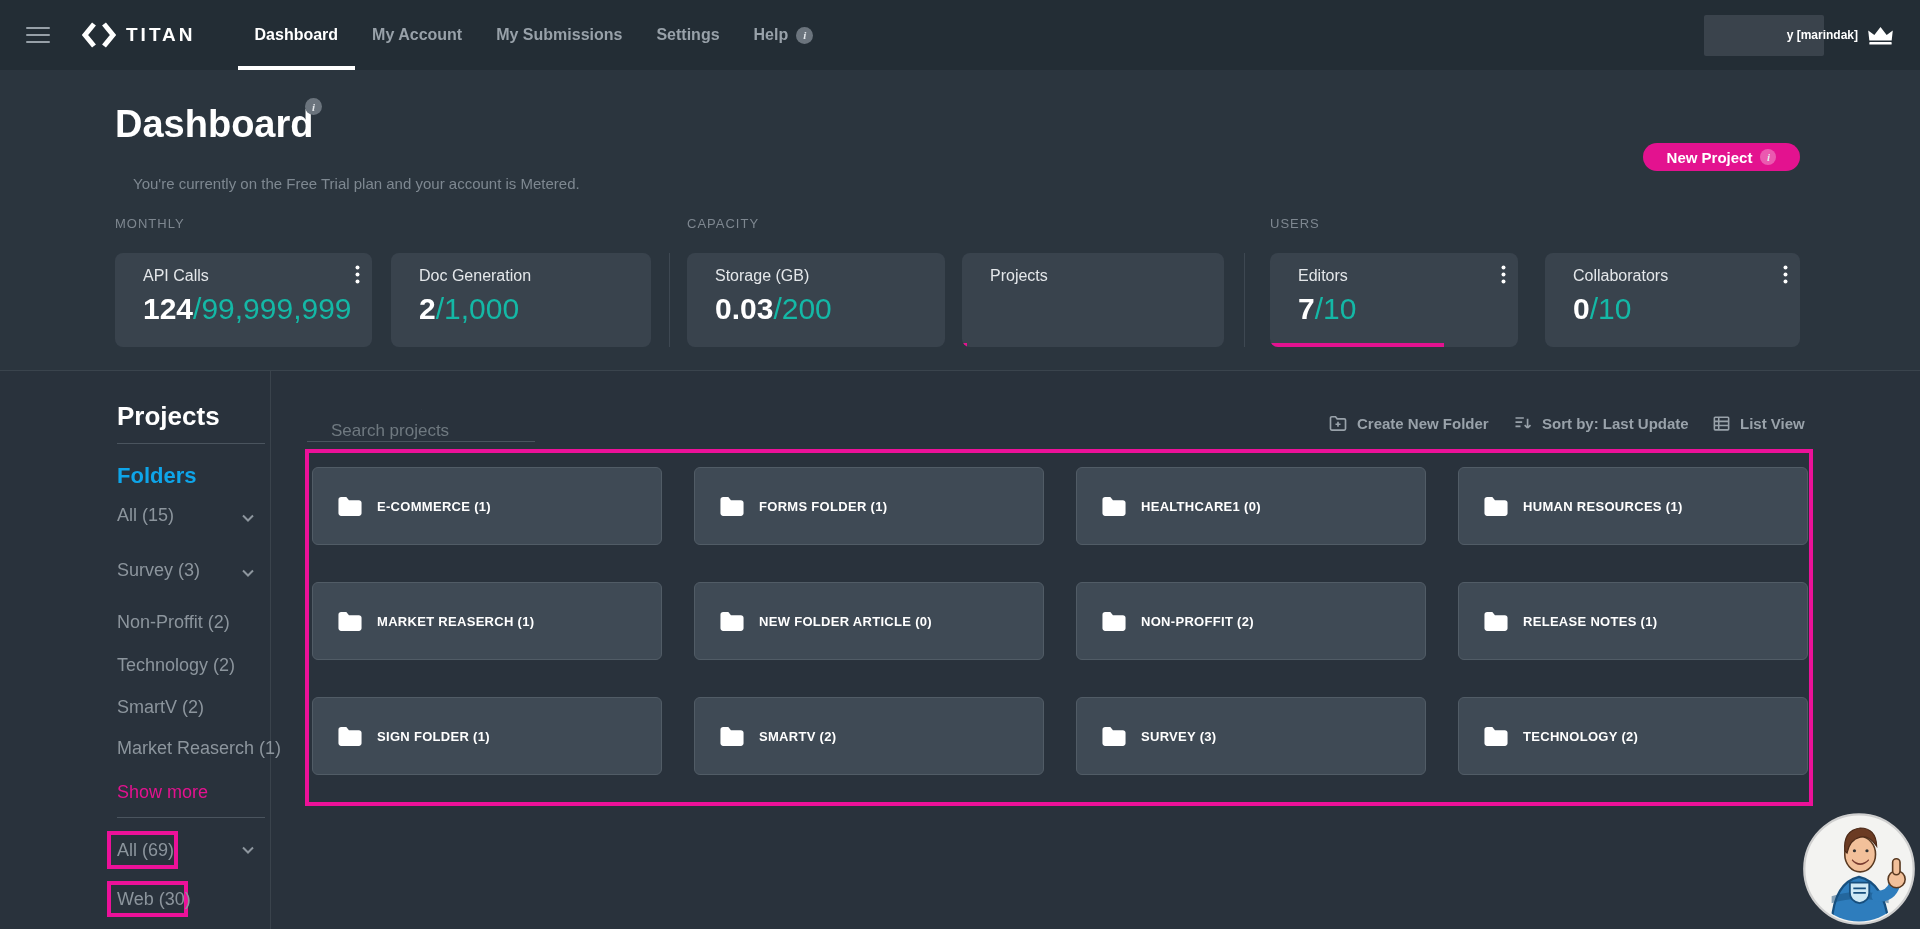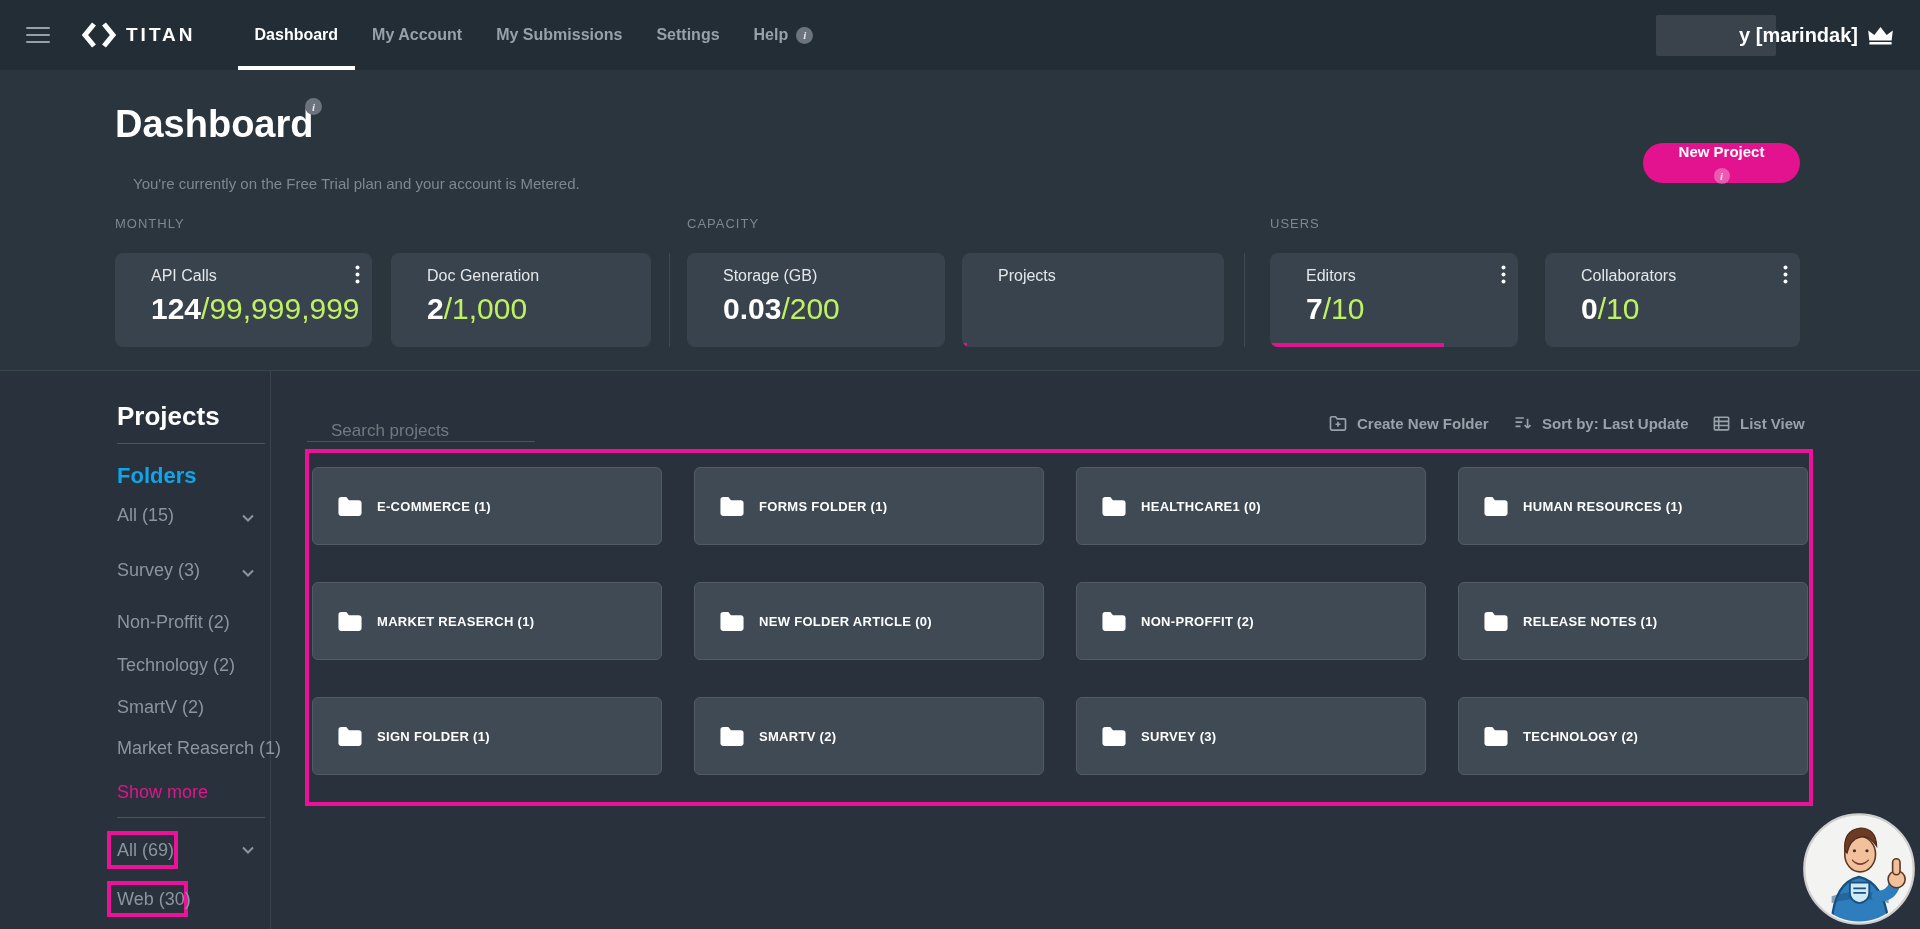--- a/index.html
+++ b/index.html
@@ -13,46 +13,46 @@
     justify-content:space-between; cursor:pointer; margin-right:32px; }
   .burger span { height:2px; background:#97a0a8; border-radius:1px; }
   .brand { display:flex; align-items:center; gap:10px; margin-right:42px; }
   .brand-name { color:#fff; font-weight:bold; font-size:19px; letter-spacing:3px; }
   .nav { display:flex; height:70px; align-items:stretch; }
   .nav-item { display:flex; align-items:center; gap:8px; padding:0 17px;
     color:#98a1a9; font-size:16px; font-weight:600; cursor:pointer; }
   .nav-item.active { color:#fff; font-weight:bold; box-shadow:inset 0 -4px 0 #fff; }
   .hdr-right { margin-left:auto; display:flex; align-items:center; gap:9px; }
   .redacted { width:120px; height:41px; background:#3a434c; border-radius:2px; }
-  .user-label { color:#fff; font-weight:bold; font-size:20px; margin-left:-46px; }
+  .user-label { color:#fff; font-weight:bold; font-size:12px; margin-left:-46px; }
 
   .ibadge { display:inline-flex; width:17px; height:17px; border-radius:50%;
     background:#6b747d; color:#e3e7ea; font-size:11px; font-weight:bold;
     font-style:italic; align-items:center; justify-content:center;
     font-family:"Liberation Serif", serif; flex:0 0 auto; }
 
   
   .hero { position:absolute; top:70px; left:0; width:1920px; height:301px;
     background:#2b353e; border-bottom:1px solid #3a444d; }
   .page-title { position:absolute; left:115px; top:33px; color:#fff;
     font-size:38px; font-weight:bold; }
   .title-badge { position:absolute; left:305px; top:28px; }
   .subtitle { position:absolute; left:133px; top:105px; color:#7e8891; font-size:15px; }
-  .btn-new { position:absolute; left:1643px; top:73px; width:157px; height:40px;
+  .btn-new { position:absolute; left:1643px; top:73px; width:157px; height:28px;
     border:none; border-radius:20px; background:#e3128f; color:#fff; font-size:15px;
     font-weight:bold; display:flex; align-items:center; justify-content:center;
-    gap:8px; cursor:pointer; font-family:inherit;flex-direction:column; }
+    gap:8px; cursor:pointer; font-family:inherit; }
   .btn-new .ibadge { background:rgba(255,255,255,.3); width:16px; height:16px; }
   .grp-label { position:absolute; top:146px; color:#7e8790; font-size:13px;
     letter-spacing:1px; }
   .stat-card { position:absolute; top:183px; height:94px; background:#39434d;
-    border-radius:8px; padding:14px 36px; overflow:hidden; }
+    border-radius:8px; padding:14px 28px; overflow:hidden; }
   .stat-title { color:#e4e7ea; font-size:16px; }
   .stat-val { margin-top:7px; font-size:30px; color:#fff; font-weight:bold; }
-  .stat-val .lim { color:#bef264; font-weight:normal; }
+  .stat-val .lim { color:#14b8a6; font-weight:normal; }
   .kebab { position:absolute; right:12px; top:12px; cursor:pointer; line-height:0; }
   .pbar { position:absolute; left:0; bottom:0; height:4px; background:#e3128f; }
   .vdiv { position:absolute; top:183px; width:1px; height:94px; background:#3e4852; }
 
   
   .lower { position:absolute; top:371px; left:0; width:1920px; height:558px;
     background:#29323c; }
   .sidebar { position:absolute; left:0; top:0; width:271px; height:558px;
     border-right:1px solid #3a434c; }
   .sb-title { position:absolute; left:117px; top:30px; color:#fff; font-size:26px;

